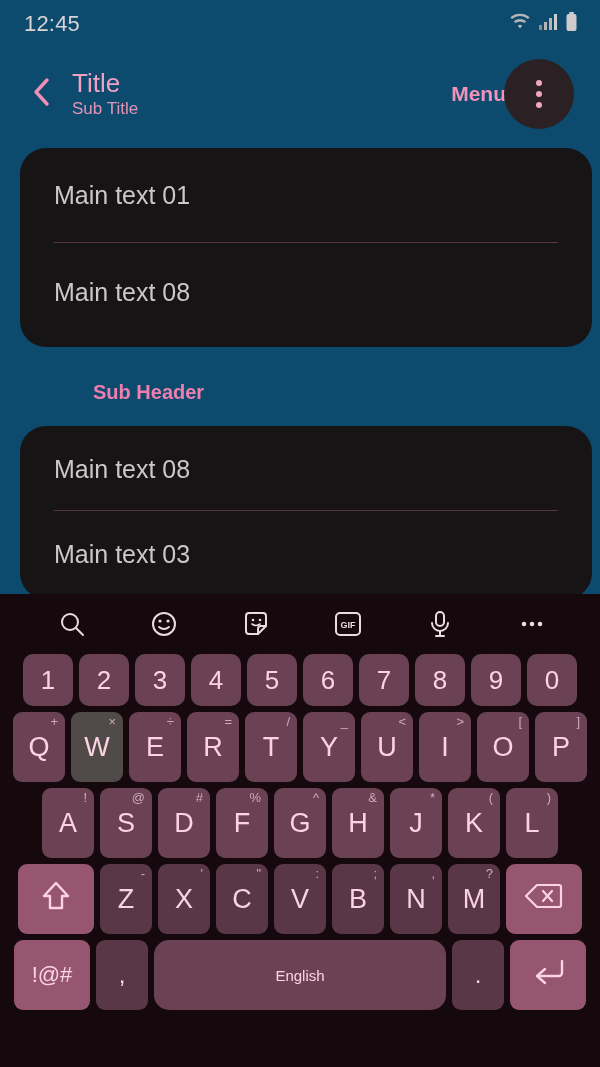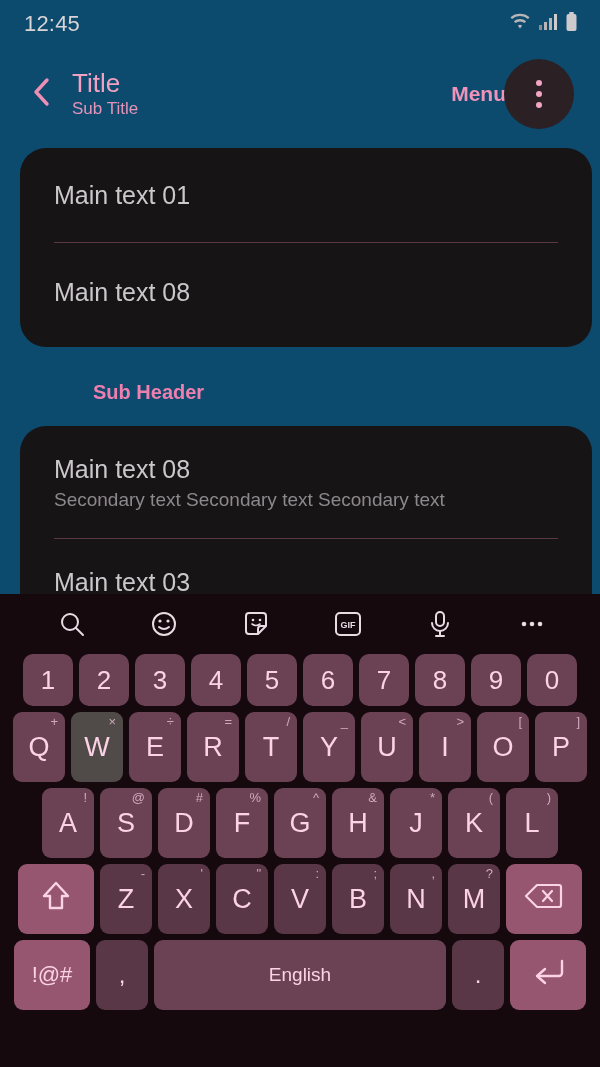--- a/index.html
+++ b/index.html
@@ -83,21 +83,21 @@
   .key.num{ width:50px; height:52px; font-size:26px; border-radius:10px; }
   .key.ltr{ width:52px; height:70px; }
   .key.pressed{ background:#504a48; }
   .key .alt{
     position:absolute; top:3px; right:7px;
     font-size:13px; color:#cfa9bc; line-height:13px;
   }
   .key.accent{ background:#96566f; }
   .key.dark{ background:#5a3746; }
   .key.func{ width:76px; height:70px; }
-  .key.space{ flex:1 1 auto; height:70px; max-width:292px; font-size:19px; background:#6b4254; }
+  .key.space{ flex:1 1 auto; height:70px; max-width:292px; font-size:15px; background:#6b4254;border-radius:15px; }
   .key.sym{ width:76px; height:70px; font-size:22px; }
   .key.punct{ width:52px; height:70px; font-size:24px; background:#5a3746; }
   .row-mid{ padding:0 24px; }
   .row-bot{ padding:0 2px; }
   .kb-row.last{ margin-bottom:10px; }
 </style>
 </head>
 <body>
 
 <div id="app">
@@ -161,21 +161,20 @@
       <div class="row r2">
         <div class="row-main">Main text 08</div>
       </div>
     </div>
 
     <div class="subheader">Sub Header</div>
 
     <div class="card">
       <div class="row r3">
         <div class="row-main">Main text 08</div>
-        <div class="row-sec">Secondary text Secondary text Secondary text</div>
       </div>
       <div class="divider"></div>
       <div class="row r4">
         <div class="row-main">Main text 03</div>
       </div>
     </div>
 
   </div>
 
   <div class="keyboard">

